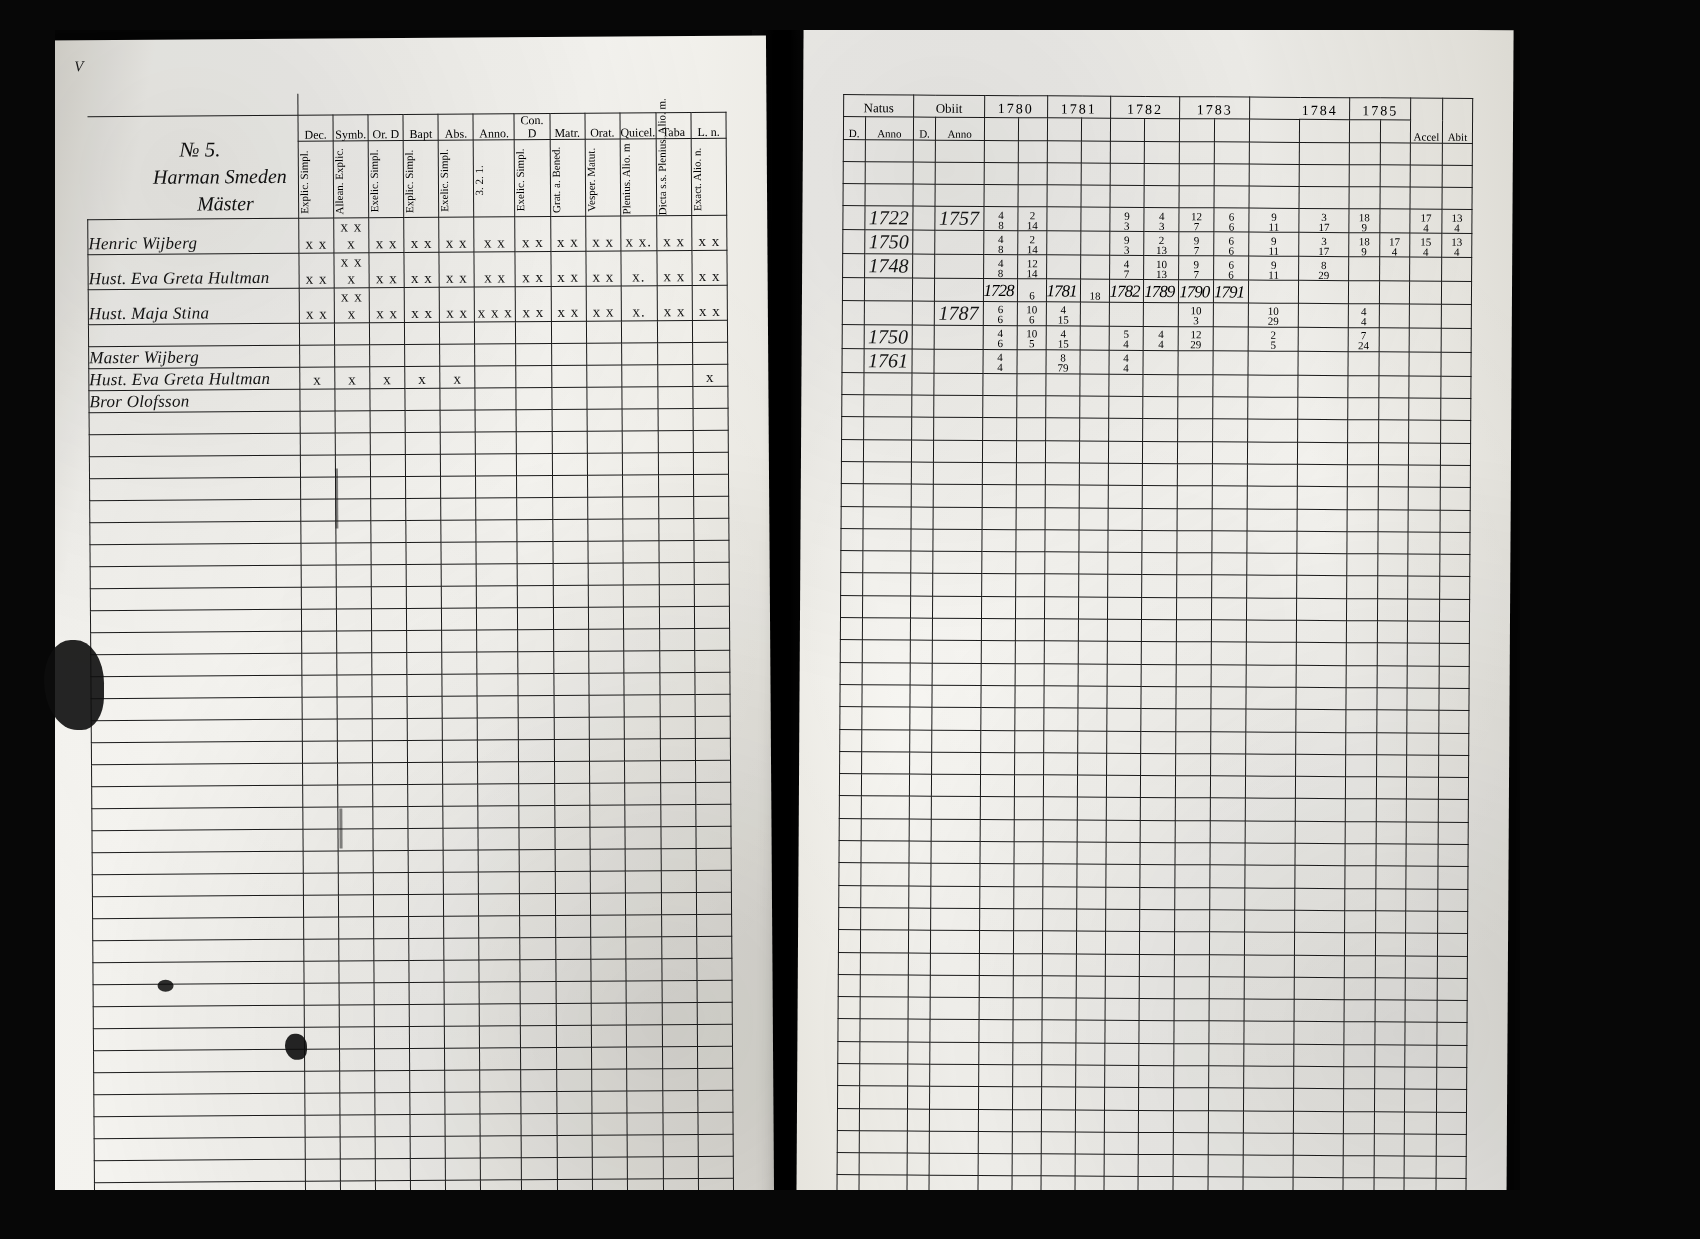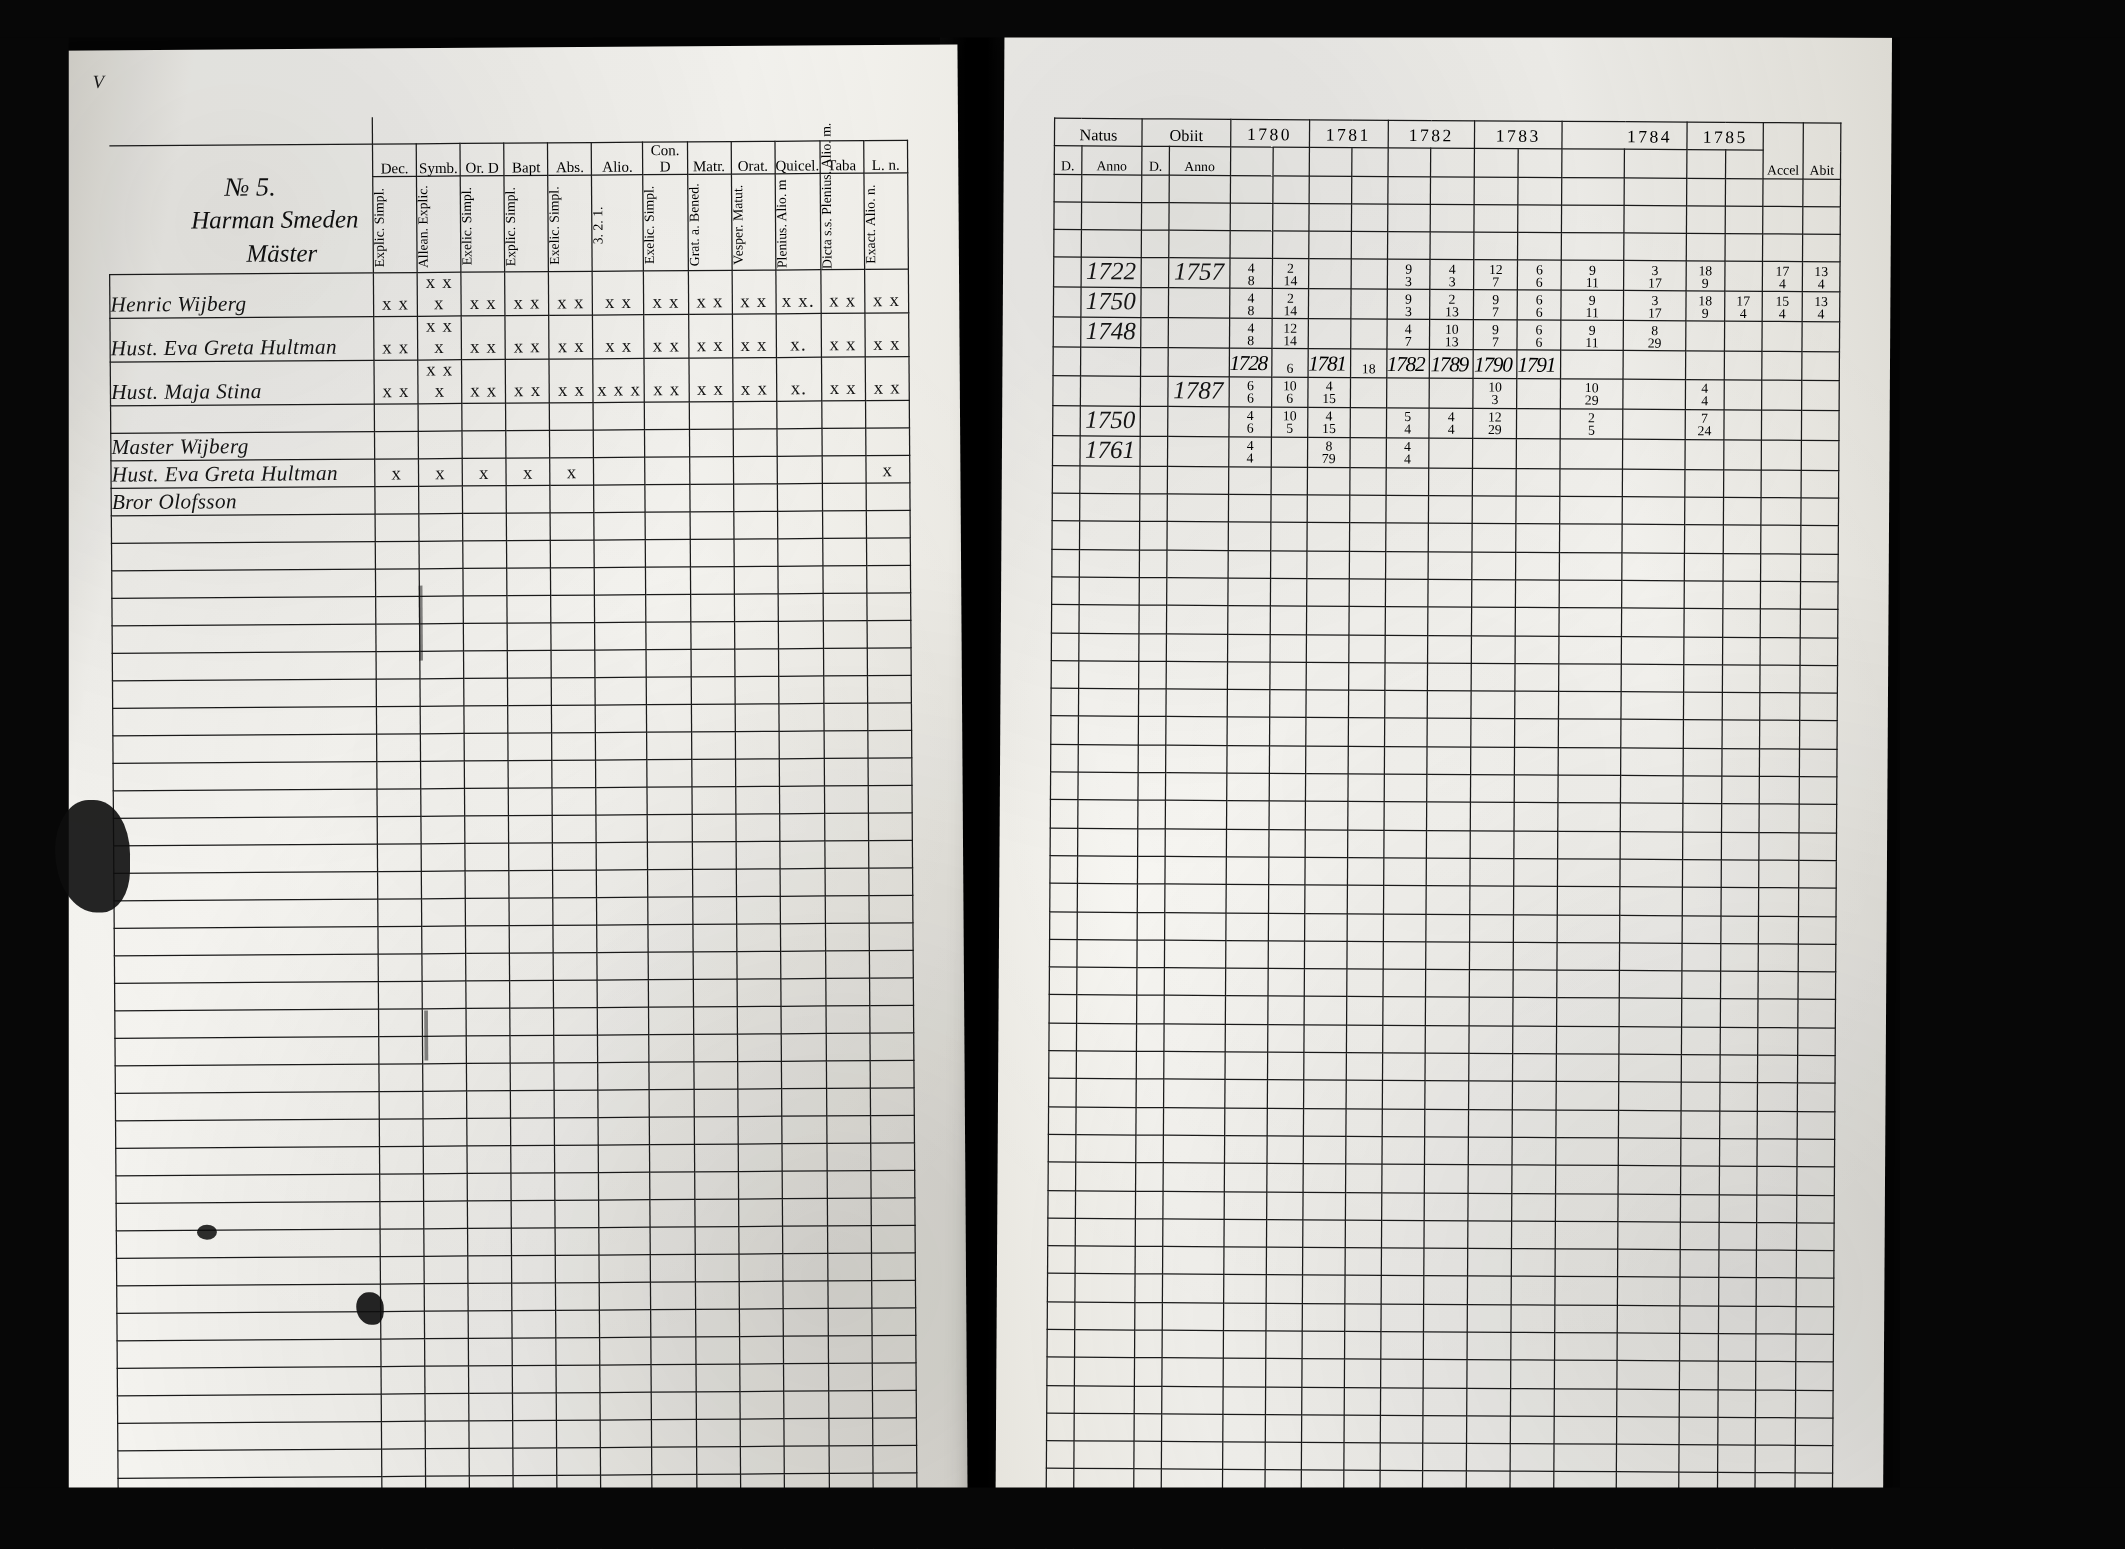--- a/index.html
+++ b/index.html
@@ -98,21 +98,21 @@
         </tr>
       </thead>
       <tbody id="left-body">
           <tr>
             <td rowspan="2" style="border: none; width: 210px;"></td>
             <td class="hdr" style="width: 34px; height: 22px;">Dec.</td>
             <td class="hdr" style="width: 34px; height: 22px;">Symb.</td>
             <td class="hdr" style="width: 34px; height: 22px; border-radius: 10px;">Or. D</td>
             <td class="hdr" style="width: 34px; height: 22px;">Bapt</td>
             <td class="hdr" style="width: 34px; height: 22px;">Abs.</td>
-            <td class="hdr" style="width: 40px; height: 22px;">Alio.</td>
+            <td class="hdr" style="width: 40px; height: 22px;">Anno.</td>
             <td class="hdr" style="width: 34px; height: 22px; margin-left: 28px;">Con. D</td>
             <td class="hdr" style="width: 34px; height: 22px;">Matr.</td>
             <td class="hdr" style="width: 34px; height: 22px;">Orat.</td>
             <td class="hdr" style="width: 34px; height: 22px; margin-top: 24px;">Quicel.</td>
             <td class="hdr" style="width: 34px; height: 22px;">Taba</td>
             <td class="hdr" style="width: 34px; height: 22px;">L. n.</td>
           </tr>
           <tr>
             <td style="height: 76px;">
               <div class="vert">Explic. Simpl.</div>

